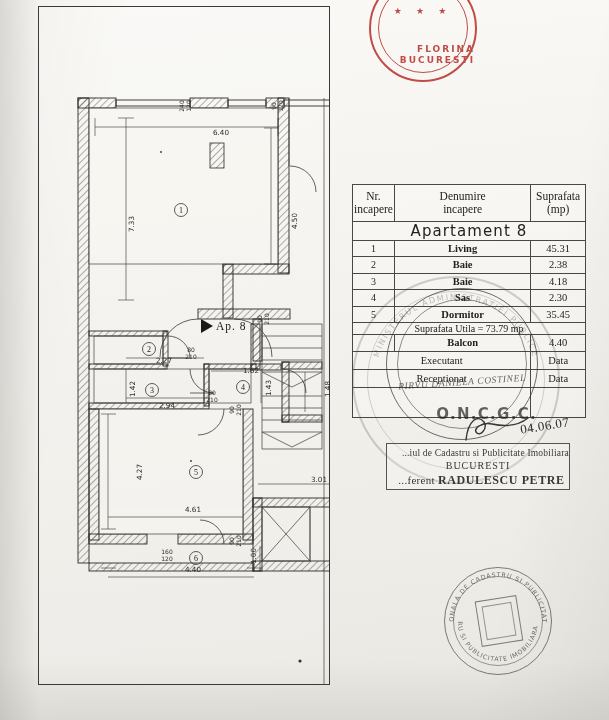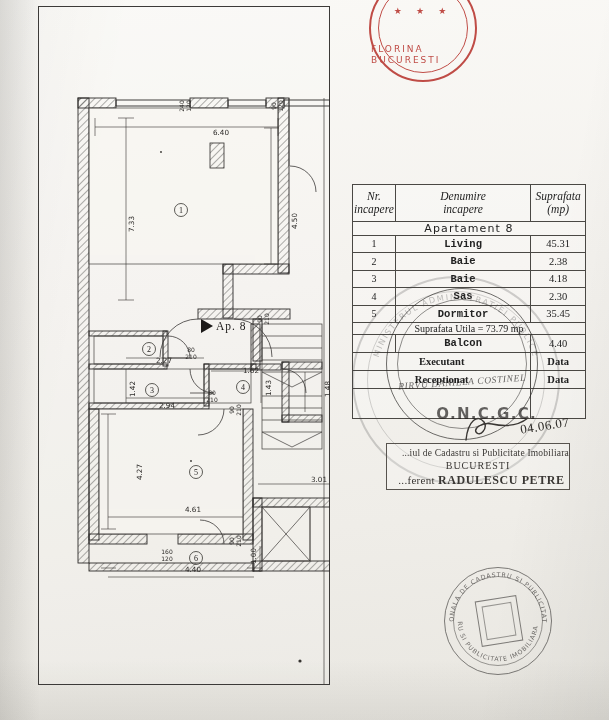--- a/index.html
+++ b/index.html
@@ -61,45 +61,43 @@
     border: 1px solid #4a4844;
     padding: 0;
     text-align: center;
     font-weight: normal;
   }
   table.rooms thead th {
     font-size: 11.5px;
     line-height: 1.12;
     padding: 5px 1px 5px;
     font-weight: normal;
-    font-style: italic;
   }
   .col-nr { width: 17.5%; }
   .col-nume { width: 59%; margin-left: 44px; }
   .col-supra { width: 23.5%; }
 
   td.apt {
-    font-size: 11px;
+    font-size: 15px;
     letter-spacing: 1.1px;
     padding: 5px 0 5px;
     font-family: "DejaVu Sans", sans-serif;
   }
   tr.room td { font-size: 10.5px; padding: 2px 0 2.5px; }
   tr.room td.nr { font-size: 10px; }
-  tr.room td.nume { font-weight: bold; font-size: 10.5px; font-family: Liberation Mono, monospace; }
+  tr.room td.nume { font-weight: bold; font-size: 10.5px; }
   tr.room td.supra { font-size: 10.5px; }
   td.span-total {
     font-size: 10px; font-weight: bold;
     padding: 2px 0 2.5px;
   }
   tr.exec td {
     font-size: 10.5px;
     padding: 3px 16px;
     height: 17px;
-    font-weight: bold;
   }
   tr.exec-body td { height: 34px; vertical-align: middle; }
   .exec-line1 { font-size: 10px; }
   .exec-line2 { font-size: 10px; }
   tr.recep-body td { height: 30px; }
 
   
   .stamp {
     position: absolute;
     border-radius: 50%;
@@ -110,23 +108,23 @@
     border: 2.4px solid #b8352f;
     color: #b8352f;
     opacity: 0.88;
   }
   #stamp-red .inner {
     position: absolute; inset: 7px;
     border: 1.4px solid #b8352f; border-radius: 50%;
   }
   #stamp-red .txt {
     position: absolute; left: 0; right: 0; bottom: 14px;
-    text-align: left;
+    text-align: right;
     font-family: "DejaVu Sans", sans-serif;
-    font-size: 9px; font-weight: normal; letter-spacing: 2px;
+    font-size: 9px; font-weight: bold; letter-spacing: 2px;
     line-height: 1.25;
     transform: scaleY(1.05);
   }
   #stamp-red .stars {
     position: absolute; left: 0; right: 0; top: 30px;
     text-align: center; font-size: 9px; letter-spacing: 6px;
   }
 
   #stamp-oncgc {
     left: 386px; top: 288px; width: 152px; height: 152px;

